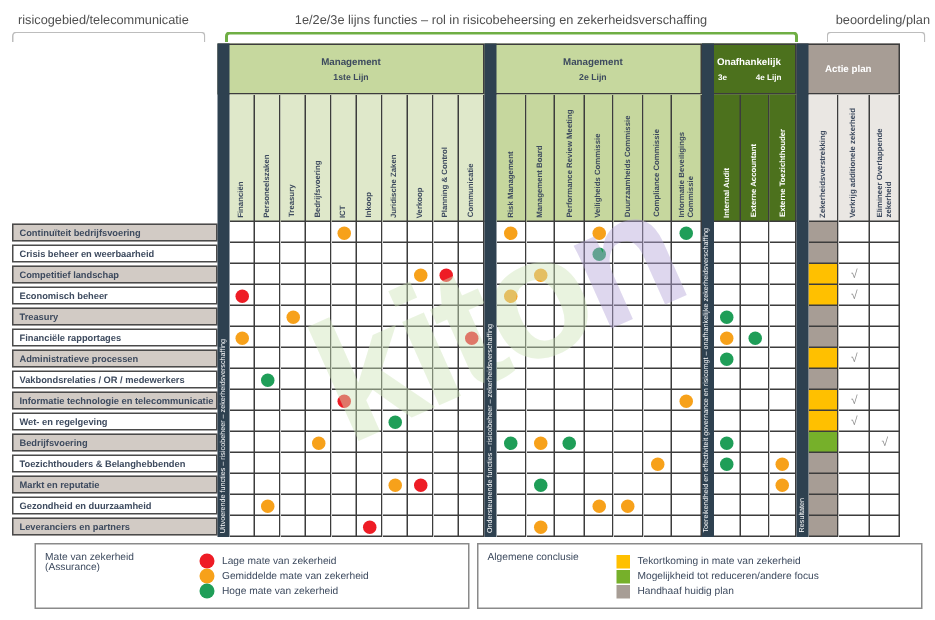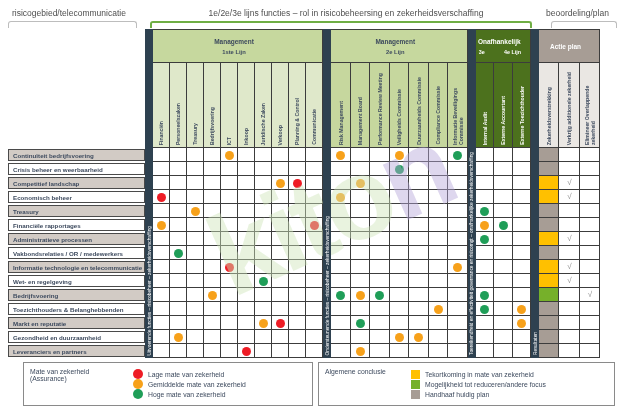--- a/index.html
+++ b/index.html
@@ -1,21 +1,21 @@
 <!DOCTYPE html>
 <html><head>
 <meta charset="utf-8">
 <style>
   html,body{margin:0;padding:0;}
   body{width:623px;height:413px;position:relative;background:#fff;overflow:hidden;
        font-family:"Liberation Sans",sans-serif;}
   .th{position:absolute;font-size:8.5px;color:#4f4f4f;}
   .th-left{left:12px;top:8px;}
-  .th-center{left:154px;width:384px;text-align:center;top:8px;}
-  .th-right{left:546px;width:74px;text-align:left;top:8px;}
+  .th-center{left:142px;width:384px;text-align:center;top:8px;}
+  .th-right{left:546px;width:74px;text-align:right;top:8px;}
   .cap{position:absolute;top:21px;height:7px;border-style:solid;border-bottom:none;
        border-radius:3px 3px 0 0;box-sizing:border-box;}
   .cap-left{left:8px;width:129px;border-width:1px;border-color:#bdbdbd;}
   .cap-center{left:150px;width:382px;border-width:2px;border-color:#6fae44;}
   .cap-right{left:551px;width:66px;border-width:1px;border-color:#bdbdbd;}
 
   .matrix{position:absolute;top:29px;left:8px;width:592px;height:329px;}
   .flexrow{display:flex;}
   .lblspace{width:137px;flex:none;}
   .spacer{width:8px;flex:none;}

